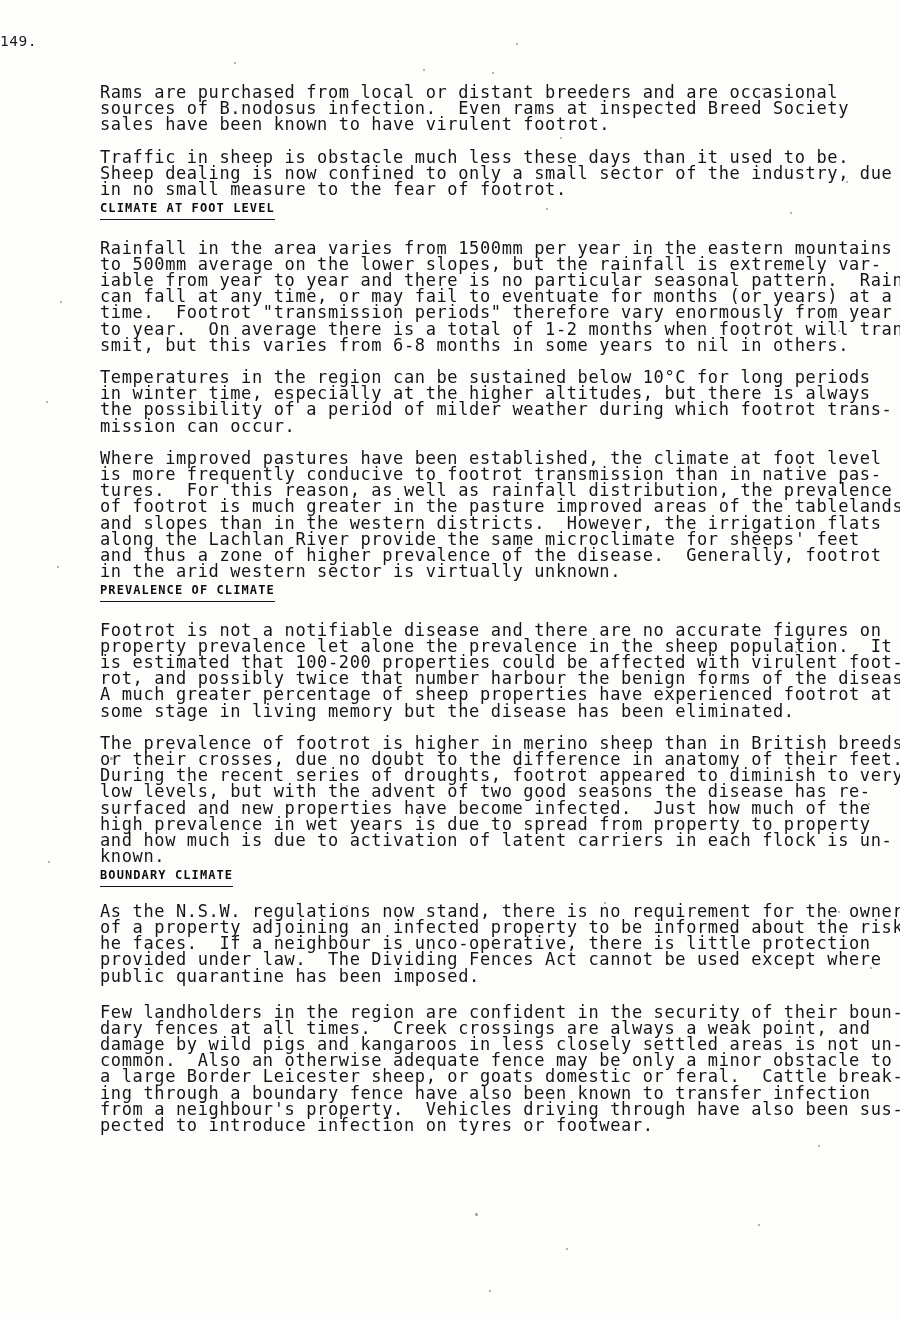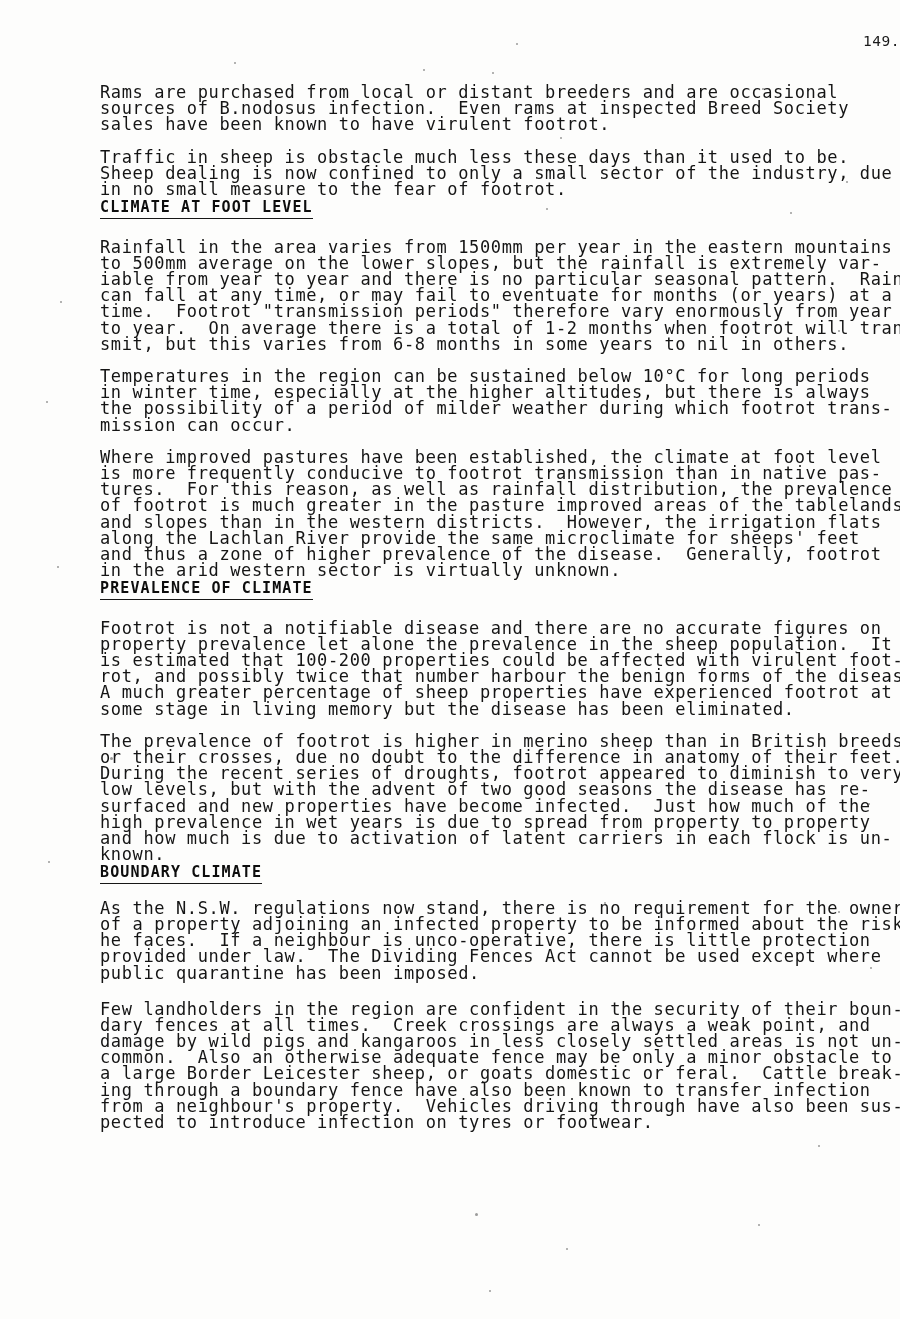--- a/index.html
+++ b/index.html
@@ -36,21 +36,21 @@
     background: #ララ;
     background: #4a4a4a;
     border-radius: 50%;
   }
 
   .folio {
     position: absolute;
     top: 33px;
     left: 0;
     width: 900px;
-    text-align: right;
+    text-align: left;
     font-size: 14.5px;
     letter-spacing: 0.5px;
     color: #1a1a1a;
   }
 
   .body-col {
     position: absolute;
     left: 100px;
     top: 84px;
     width: 712px;
@@ -64,21 +64,21 @@
     color: #141414;
     margin: 0;
   }
 
   
   .gap-para  { margin-top: 16.2px; }
   .gap-head  { margin-top: 17px; }
   .gap-after-head { margin-top: 20px; }
 
   .heading {
-    font-size: 15px;
+    font-size: 12px;
     line-height: 16.15px;
     letter-spacing: 1.1px;
     font-weight: bold;
     color: #0d0d0d;
     display: inline-block;
     white-space: pre;
     border-bottom: 1.6px solid #161616;
     padding-bottom: 2.5px;
   }
 

